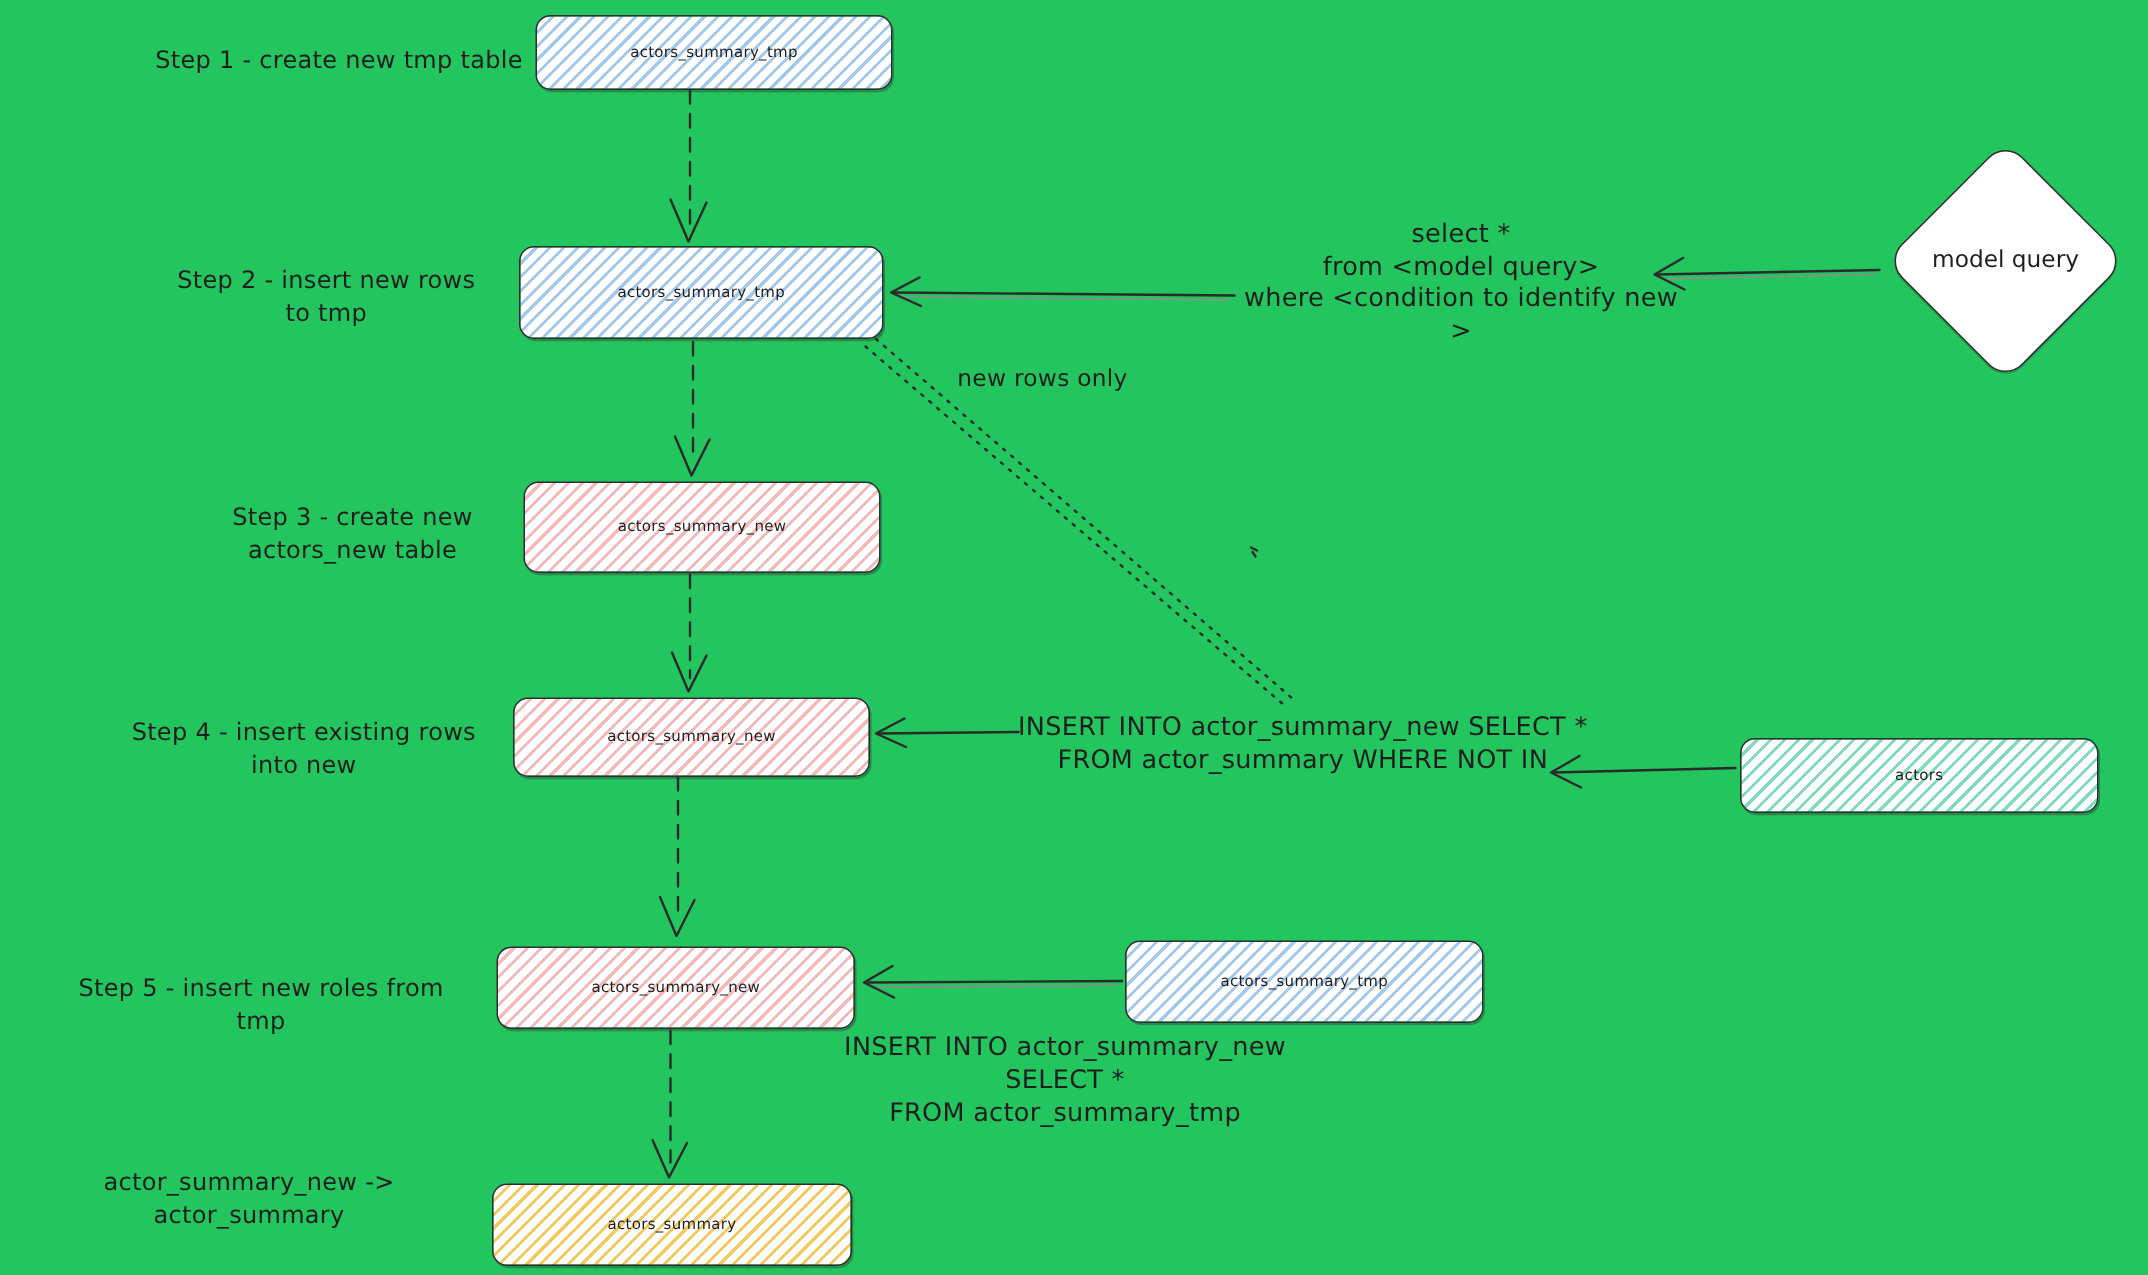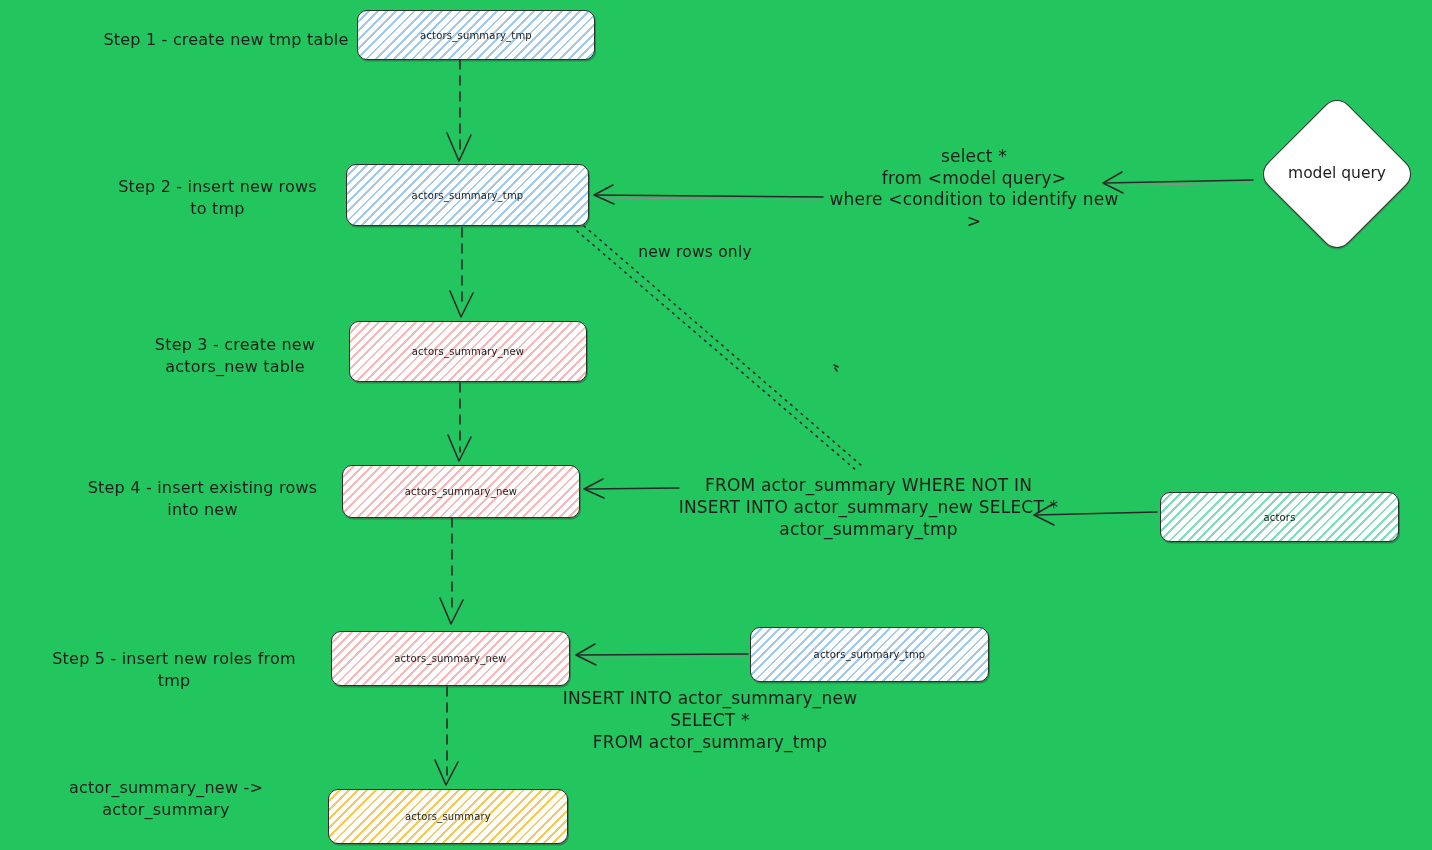--- a/index.html
+++ b/index.html
@@ -123,23 +123,22 @@
   </div>
 
   <div class="lbl" style="left:84px;top:477px;width:237px;">
     <div>Step 4 - insert existing rows</div>
     <div>into new</div>
   </div>
   <div class="node" style="left: 342px; top: 465px; width: 236px; height: 51px; background: repeating-linear-gradient(135deg, rgb(246, 185, 185) 0px, rgb(246, 185, 185) 2px, rgb(255, 255, 255) 2px, rgb(255, 255, 255) 6.5px);">
     <span>actors_summary_new</span>
   </div>
   <div class="sql" style="left:676px;top:474px;width:385px;line-height:22px;">
+    <div>INSERT INTO actor_summary_new SELECT *</div>
     <div>FROM actor_summary WHERE NOT IN</div>
-    <div>INSERT INTO actor_summary_new SELECT *</div>
-    <div>actor_summary_tmp</div>
   </div>
   <div class="node" style="left: 1160px; top: 492px; width: 237px; height: 48px; background: repeating-linear-gradient(135deg, rgb(130, 220, 186) 0px, rgb(130, 220, 186) 2px, rgb(255, 255, 255) 2px, rgb(255, 255, 255) 6.5px);">
     <span>actors</span>
   </div>
 
   <div class="lbl" style="left:34px;top:648px;width:280px;">Step 5 - insert new roles from tmp</div>
   <div class="node" style="left: 331px; top: 631px; width: 237px; height: 53px; background: repeating-linear-gradient(135deg, rgb(246, 185, 185) 0px, rgb(246, 185, 185) 2px, rgb(255, 255, 255) 2px, rgb(255, 255, 255) 6.5px);">
     <span>actors_summary_new</span>
   </div>
   <div class="node" style="left: 750px; top: 627px; width: 237px; height: 53px; background: repeating-linear-gradient(135deg, rgb(163, 201, 237) 0px, rgb(163, 201, 237) 2px, rgb(255, 255, 255) 2px, rgb(255, 255, 255) 6.5px);">

